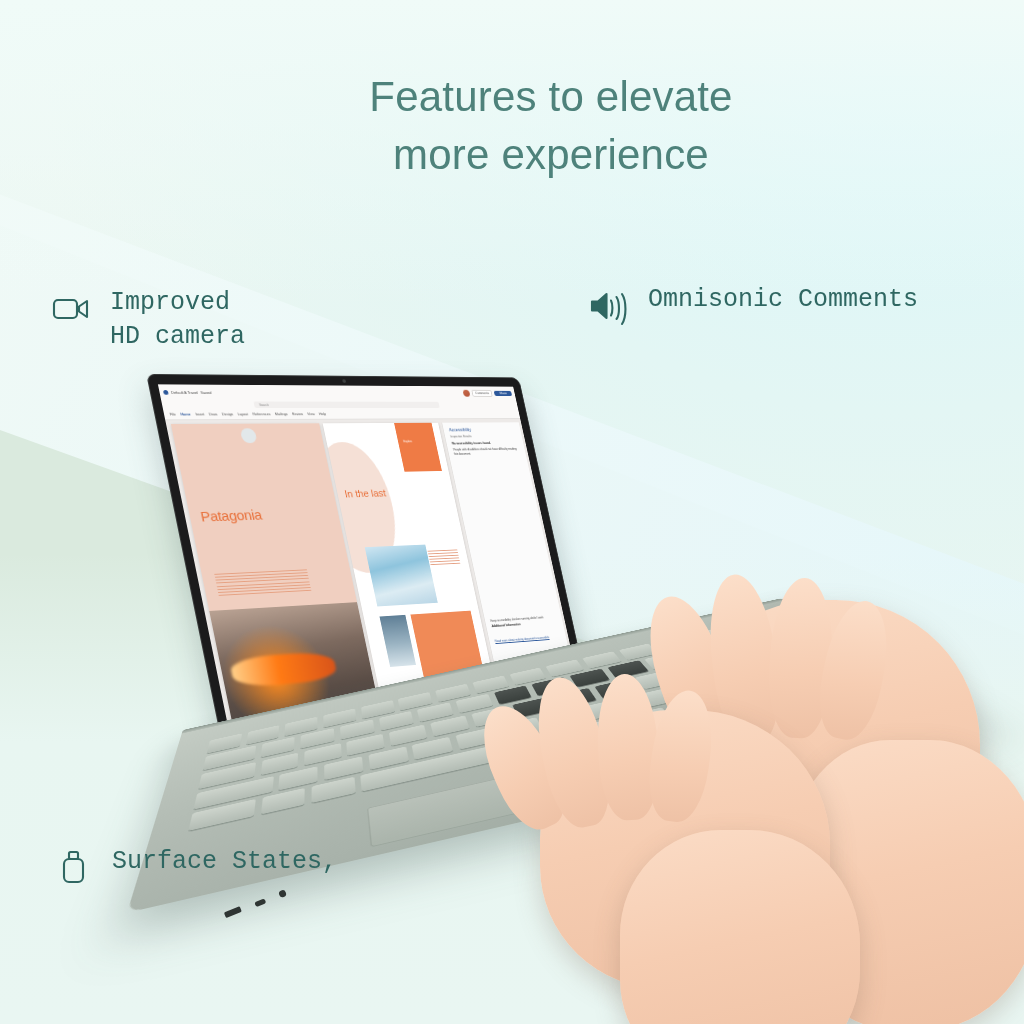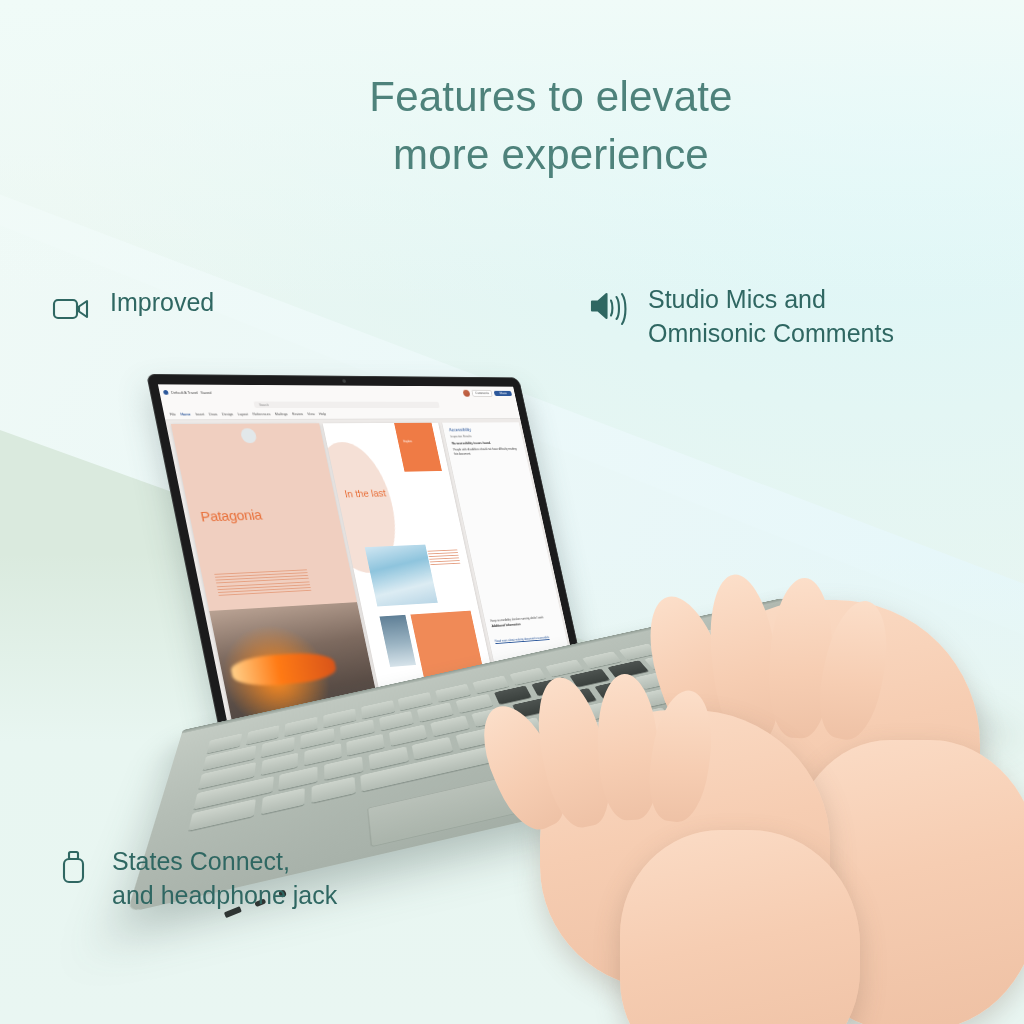--- a/index.html
+++ b/index.html
@@ -62,21 +62,21 @@
   }
   .callout .ic{ flex:0 0 auto; width:42px; height:42px; margin-top:2px; }
   .callout .ic svg{ display:block; width:42px; height:42px; }
   .callout .tx{
     color:#2f6762;
     font-size:25px;
     font-weight:400;
     line-height:1.34;
     white-space:nowrap;
   }
-  .callout .tx span{ display:block; }
+  .callout .tx span{ display:block;font-family:Liberation Mono, monospace; }
 
   #callout-camera{ left:50px; top:286px; }
   #callout-audio { left:588px; top:283px; }
   #callout-ports { left:52px; top:845px; }
 
   
   #laptop{
     position:absolute;
     left:168px; top:300px;
     width:700px; height:640px;
@@ -552,42 +552,41 @@
 
 <div class="callout" id="callout-camera">
   <span class="ic">
     <svg viewBox="0 0 42 42" fill="none" stroke="#2f6762" stroke-width="2.1" stroke-linecap="round" stroke-linejoin="round">
       <rect x="4" y="12" width="23" height="18" rx="4"></rect>
       <path d="M29 18.5 L37 13 V29 L29 23.5 Z"></path>
     </svg>
   </span>
   <span class="tx">
     <span>Improved</span>
+    <span>HD camera</span>
   </span>
 </div>
 
 <div class="callout" id="callout-audio">
   <span class="ic">
     <svg viewBox="0 0 42 42" fill="none" stroke="#2f6762" stroke-width="2.1" stroke-linecap="round" stroke-linejoin="round">
       <path d="M4 16.5h6L18.5 9v24L10 25.5H4z" fill="#2f6762" stroke="#2f6762"></path>
       <path d="M23 15.5c1.9 3.4 1.9 11.6 0 15"></path>
       <path d="M28.5 12c3.3 5.2 3.3 17.8 0 22"></path>
       <path d="M34 9c4.6 6.9 4.6 23.1 0 30"></path>
     </svg>
   </span>
   <span class="tx">
-    <span>Studio Mics and</span>
     <span>Omnisonic Comments</span>
   </span>
 </div>
 
 <div class="callout" id="callout-ports">
   <span class="ic">
     <svg viewBox="0 0 42 42" fill="none" stroke="#2f6762" stroke-width="2.1" stroke-linecap="round" stroke-linejoin="round">
       <rect x="17" y="5" width="9" height="7" rx="1.5"></rect>
       <rect x="12" y="12" width="19" height="23" rx="5"></rect>
     </svg>
   </span>
   <span class="tx">
-    <span>States Connect,</span>
-    <span>and headphone jack</span>
+    <span>Surface States,</span>
   </span>
 </div>
 
 </body></html>

